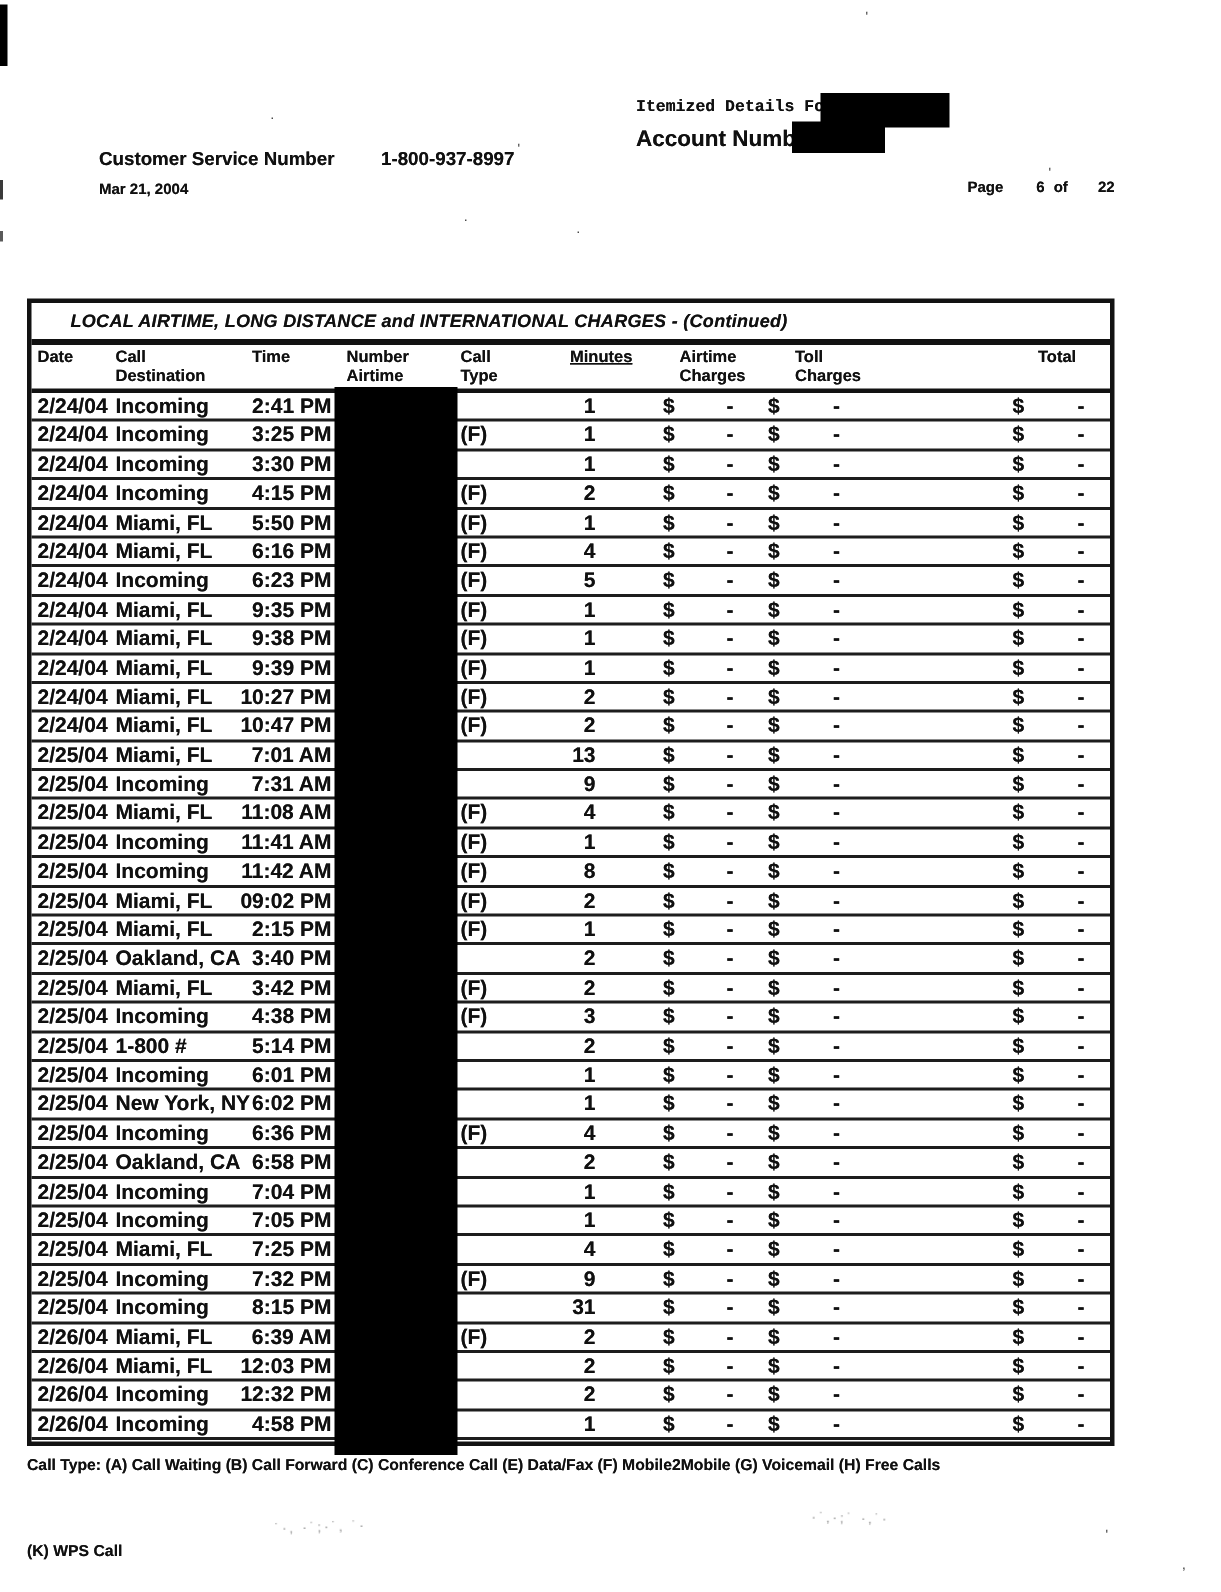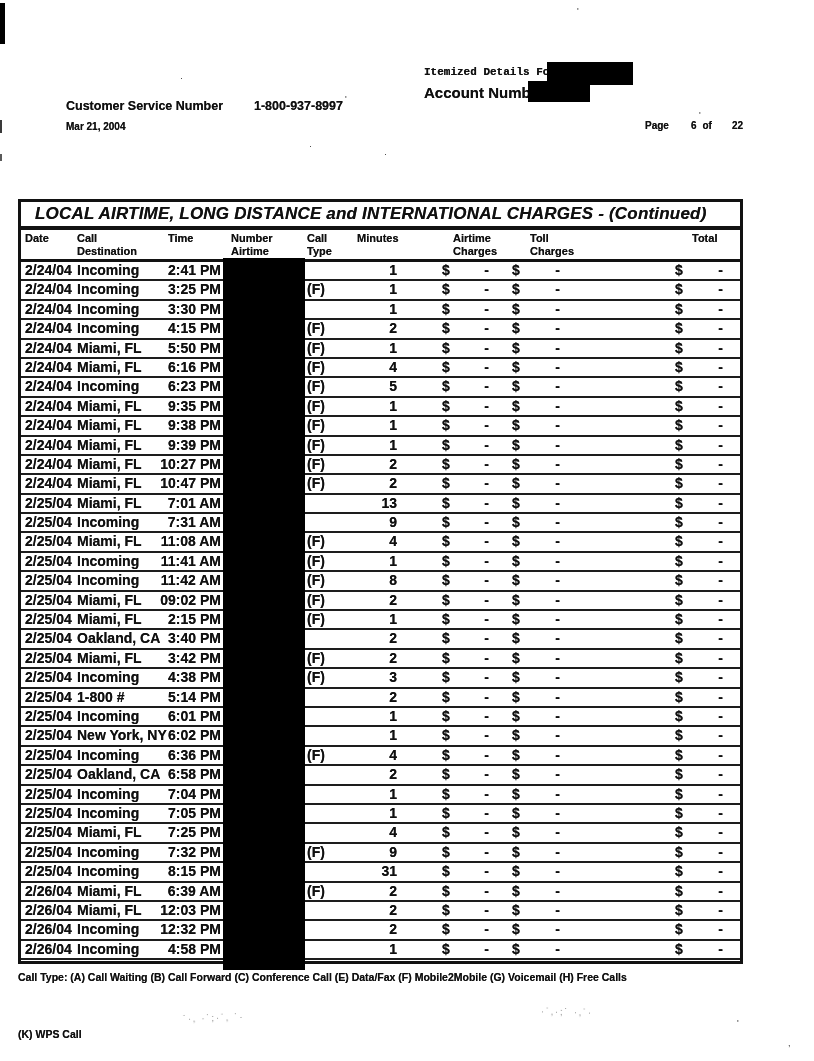--- a/index.html
+++ b/index.html
@@ -25,28 +25,28 @@
   .of-lbl{margin-left:6px;}
   .page-count{margin-left:20px;}
 
   
   .bill-table{
     left:18px;top:199px;width:719px;border:3px solid #121212;
     box-sizing:content-box;background:#fff;
   }
   .t-title{
     height:24px;line-height:24px;border-bottom:4px solid #121212;
-    font-size:17px;font-style:italic;font-weight:700;padding-left:14px;
+    font-size:12px;font-style:italic;font-weight:700;padding-left:26px;
     letter-spacing:.2px;white-space:nowrap;overflow:hidden;
   }
   .t-head{height:29px;border-bottom:3px solid #121212;position:relative;
     font-size:11px;font-weight:700;line-height:13px;}
   .h-col{position:absolute;top:2px;white-space:nowrap;}
   .hc0{left:4px;} .hc1{left:56px;} .hc2{left:147px;} .hc3{left:210px;}
-  .hc4{left:286px;} .hc5{left:336px;} .hc6{left:432px;} .hc7{left:509px;}
+  .hc4{left:286px;} .hc5{left:359px;text-decoration:underline;} .hc6{left:432px;} .hc7{left:509px;}
   .hc8{left:671px;}
   .t-rows{position:relative;height:699px;overflow:visible;}
   .t-row{
     height:19.4px;box-sizing:border-box;border-bottom:2px solid #1d1d1d;
     position:relative;font-size:14px;font-weight:700;line-height:17px;
   }
   .cell{position:absolute;top:0;white-space:nowrap;}
   .c-date{left:4px;}
   .c-dest{left:56px;}
   .c-time{left:128px;width:72px;text-align:right;padding-right:4px;}

